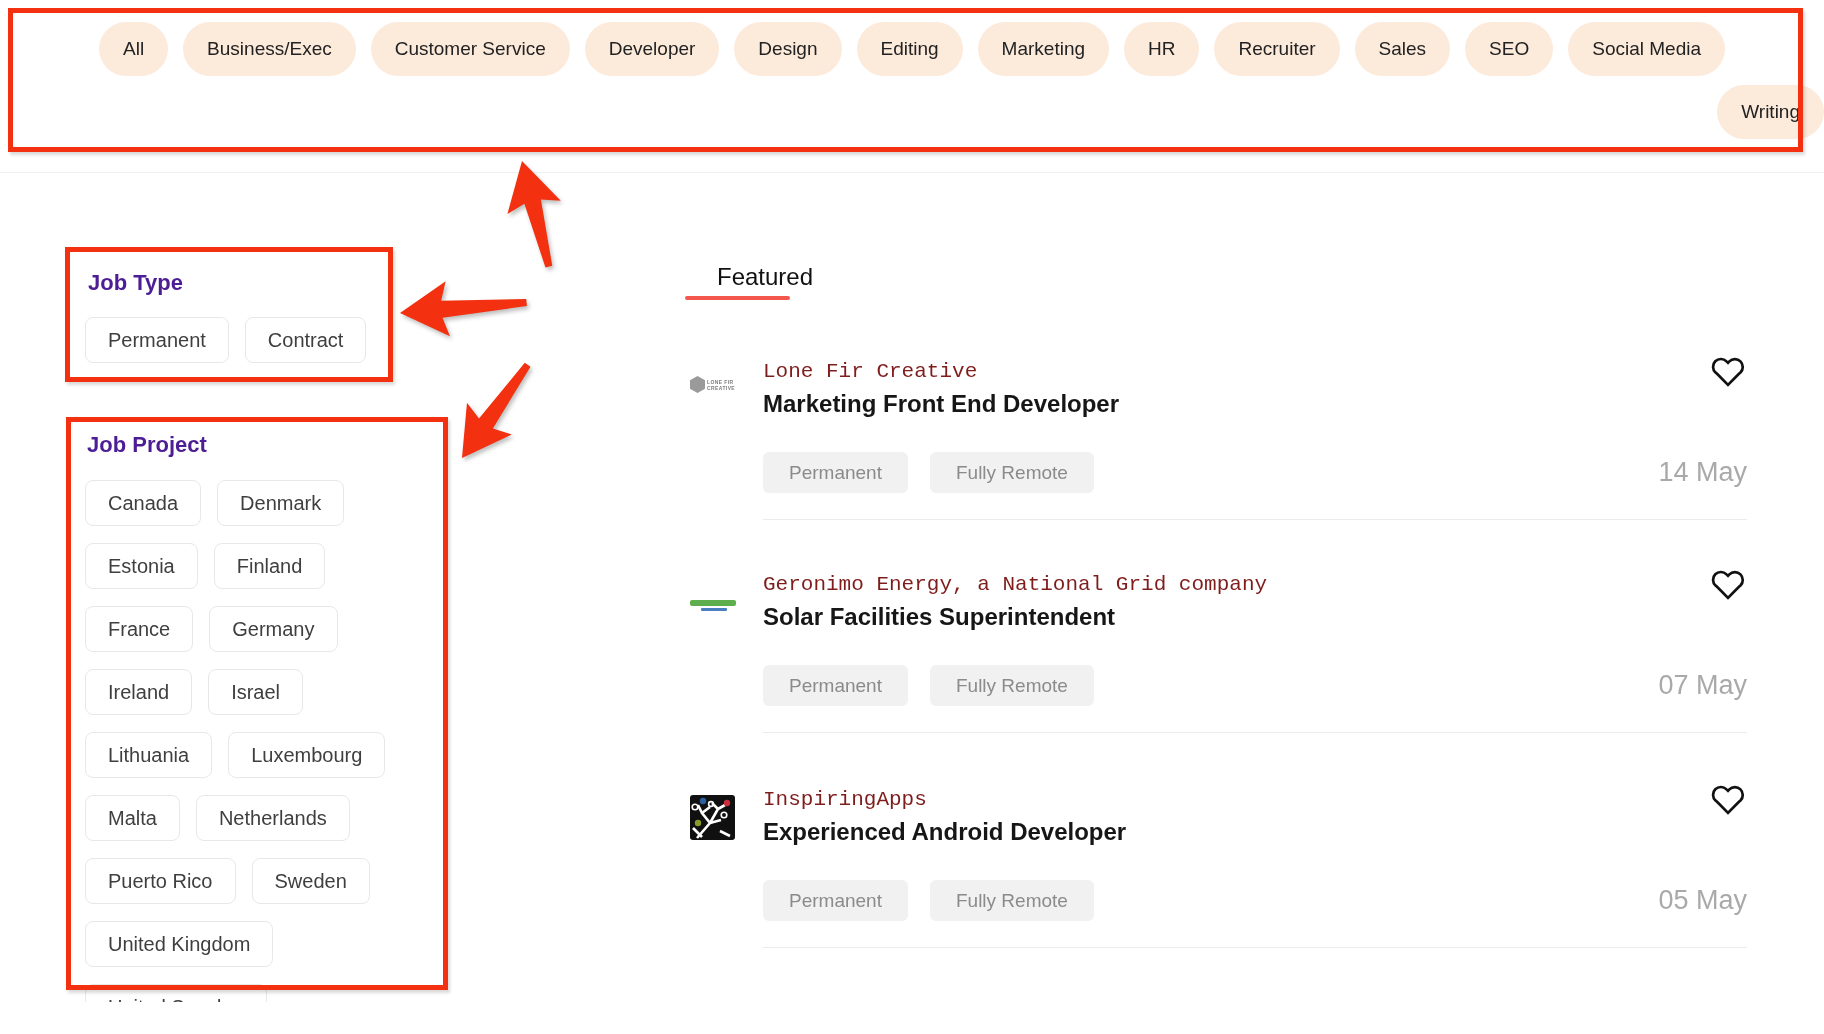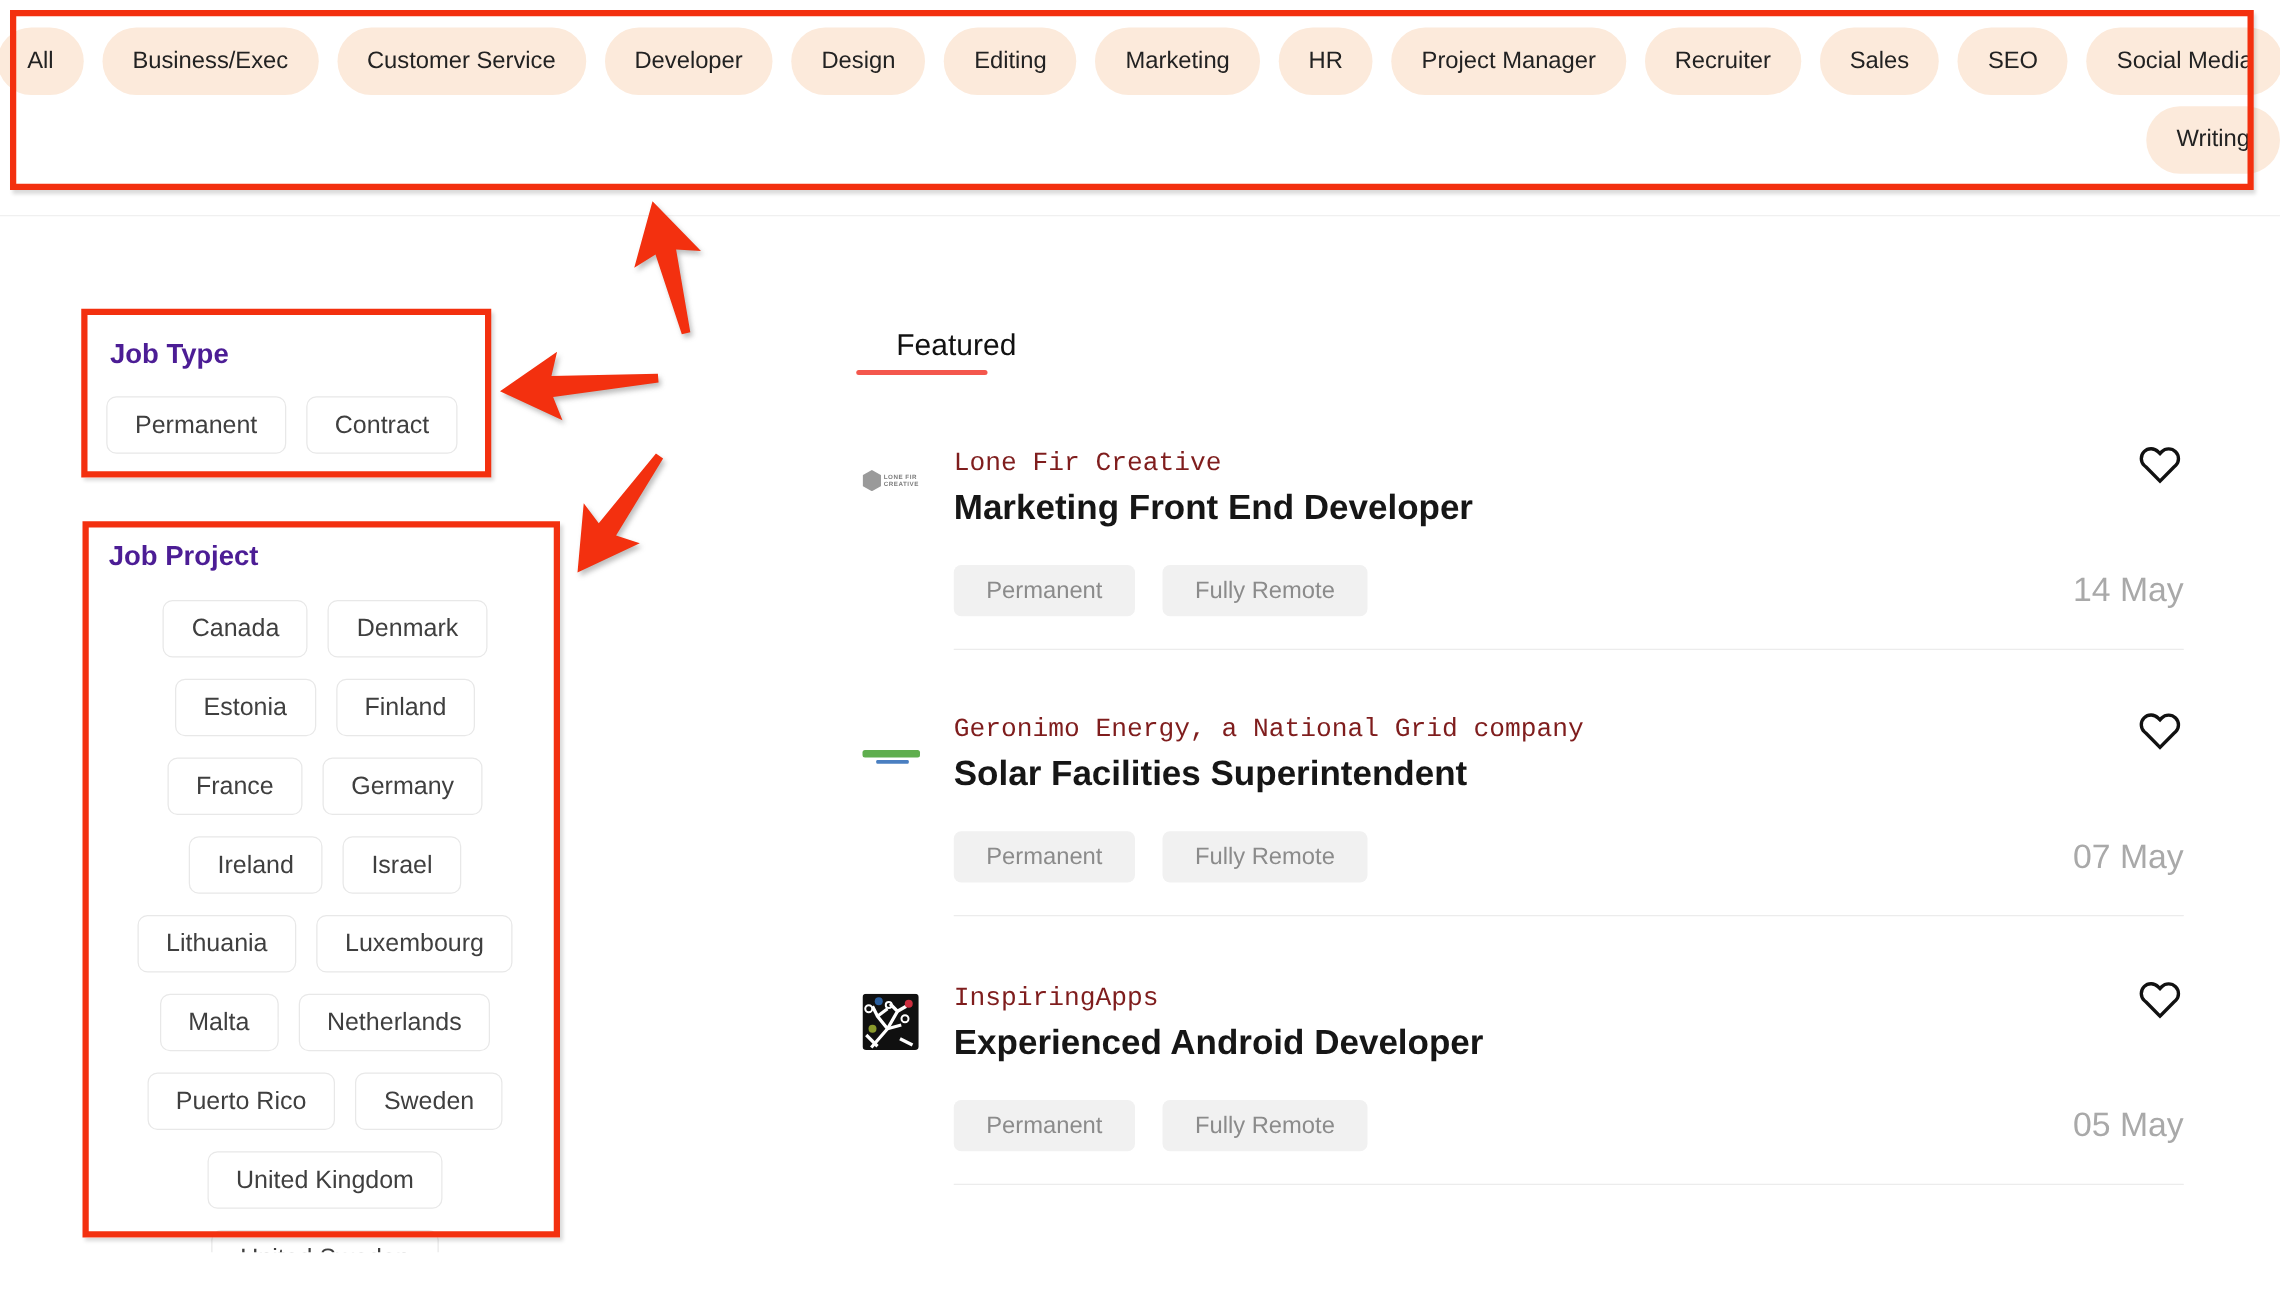--- a/index.html
+++ b/index.html
@@ -15,32 +15,32 @@
           background:#fceadb; color:#222; font-family:"Liberation Sans",sans-serif;
           font-size:19px; display:flex; align-items:center; cursor:pointer; white-space:nowrap; }
   .topbar-divider { position:absolute; left:0; top:172px; width:100%; height:1px; background:#f0f0f0; }
 
   
   .panel-title { position:absolute; font-size:22px; font-weight:700; color:#4c1d95; }
   .jobtype-title { left:88px; top:270px; }
   .joborigin-title { left:87px; top:432px; }
   .btn-row { position:absolute; display:flex; flex-wrap:wrap; gap:17px 16px; }
   .jobtype-btns { left:85px; top:317px; width:330px; }
-  .joborigin-btns { left:85px; top:480px; width:350px;justify-content:center; }
+  .joborigin-btns { left:85px; top:480px; width:350px; }
   .fbtn { height:46px; padding:0 22px; background:#fff; border:1px solid #e8e8e8; border-radius:8px;
           color:#3f3f3f; font-family:"Liberation Sans",sans-serif; font-size:20px;
           display:flex; align-items:center; cursor:pointer; white-space:nowrap; }
 
   
   .featured { position:absolute; left:685px; top:263px; font-size:24px; font-weight:500; color:#111;margin-left:32px; }
   .featured-underline { position:absolute; left:685px; top:296px; width:105px; height:4px;
                         background:#f4574d; border-radius:2px; }
   .job { position:absolute; left:690px; width:1057px; height:170px; cursor:pointer; }
   .job .company { position:absolute; left:73px; top:8px; font-size:21px; color:#7f1d1d;font-family:Liberation Mono, monospace; }
-  .job .title   { position:absolute; left:73px; top:38px; font-size:28px; font-weight:700; color:#161616; }
+  .job .title   { position:absolute; left:73px; top:38px; font-size:24px; font-weight:700; color:#161616; }
   .job .tags    { position:absolute; left:73px; top:100px; display:flex; gap:22px; }
   .tag { height:41px; padding:0 26px; background:#f1f1f1; border-radius:6px; color:#8b8b8b;
          font-size:19px; display:flex; align-items:center; }
   .job .date { position:absolute; right:0; top:100px; height:41px; display:flex; align-items:center;
                font-size:27px; color:#a9a9a9; }
   .job .heart-btn { position:absolute; right:0; top:4px; width:38px; height:36px; background:none;
                     border:none; cursor:pointer; padding:0; }
   .job .row-divider { position:absolute; left:73px; right:0; top:167px; height:1px; background:#ececec; }
 
   
@@ -69,21 +69,20 @@
 
   <div class="pill-row row-1">
     <button class="pill">All</button>
     <button class="pill">Business/Exec</button>
     <button class="pill">Customer Service</button>
     <button class="pill">Developer</button>
     <button class="pill">Design</button>
     <button class="pill">Editing</button>
     <button class="pill">Marketing</button>
     <button class="pill">HR</button>
-    <button class="pill">Project Manager</button>
     <button class="pill">Recruiter</button>
     <button class="pill">Sales</button>
     <button class="pill">SEO</button>
     <button class="pill">Social Media</button>
   </div>
   <div class="pill-row row-2">
     <button class="pill">Writing</button>
   </div>
   <div class="topbar-divider"></div>
 

